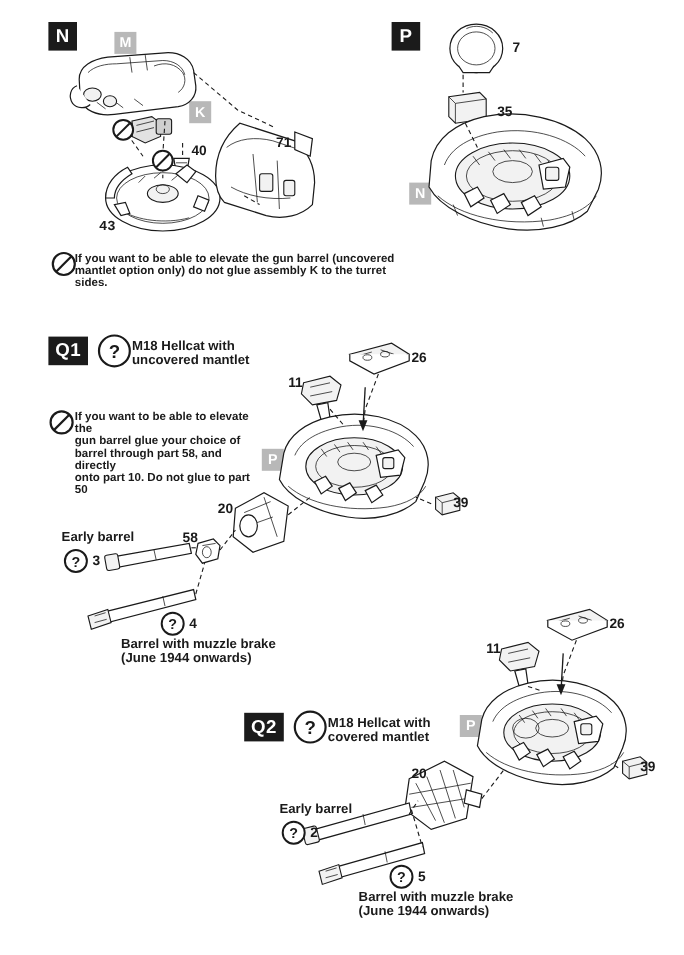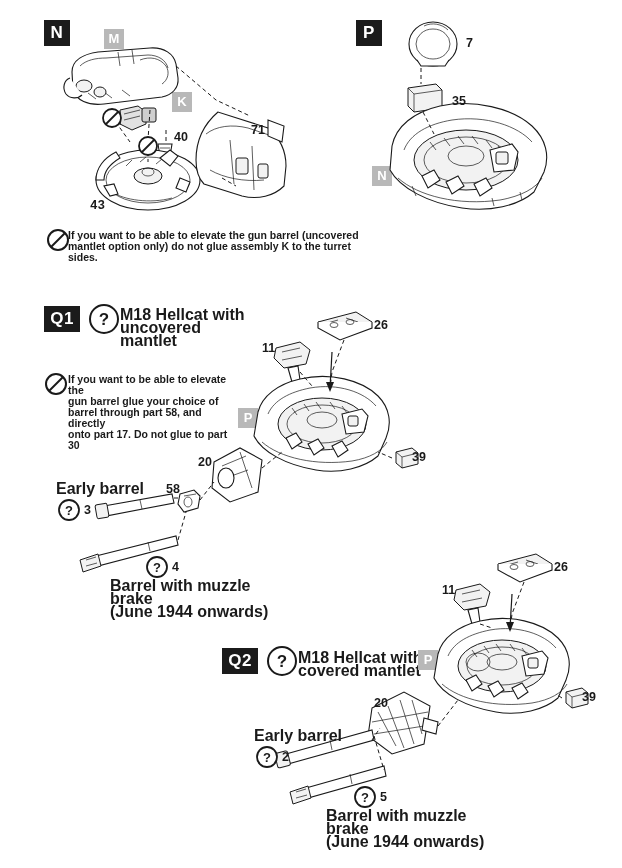--- a/index.html
+++ b/index.html
@@ -62,21 +62,21 @@
     position: absolute;
     font-size: 10.5px;
     line-height: 11px;
     color: #1a1a1a;
     font-weight: bold;
     white-space: pre-line;
   }
 
   .caption {
     position: absolute;
-    font-size: 16px;
+    font-size: 12px;
     line-height: 13px;
     font-weight: bold;
     color: #1a1a1a;
     white-space: pre-line;
   }
 
   svg { position: absolute; left: 0; top: 0; overflow: visible; }
 
   .ln { stroke: #1a1a1a; fill: none; }
   .dash { stroke: #1a1a1a; fill: none; stroke-dasharray: 4 3; stroke-width: 1; }
@@ -224,21 +224,21 @@
   <div class="caption" style="left:120px; top:308px; width:140px;">M18 Hellcat with
 uncovered mantlet</div>
 
   <svg width="30" height="30" style="left:44px; top:372px;">
     <circle cx="12" cy="12" r="10" fill="#ffffff" stroke="#1a1a1a" stroke-width="2"></circle>
     <line x1="5" y1="19" x2="19" y2="5" stroke="#1a1a1a" stroke-width="2"></line>
   </svg>
   <div class="note" style="left:68px; top:374px; width:170px;">If you want to be able to elevate the
 gun barrel glue your choice of
 barrel through part 58, and directly
-onto part 17. Do not glue to part 30</div>
+onto part 10. Do not glue to part 50</div>
 
   <div class="gbadge" style="left:238px; top:408px;">P</div>
 
   <svg width="622" height="868">
 
     <g>
       <path class="partlt" d="M318,322 L356,312 L372,322 L340,334 Z"></path>
       <path class="thin" d="M324,324 L338,320 M346,318 L358,322"></path>
       <path class="part" d="M318,322 L318,328 L340,340 L372,328 L372,322"></path>
       <ellipse class="thin" cx="334" cy="325" rx="4" ry="2.5"></ellipse>

